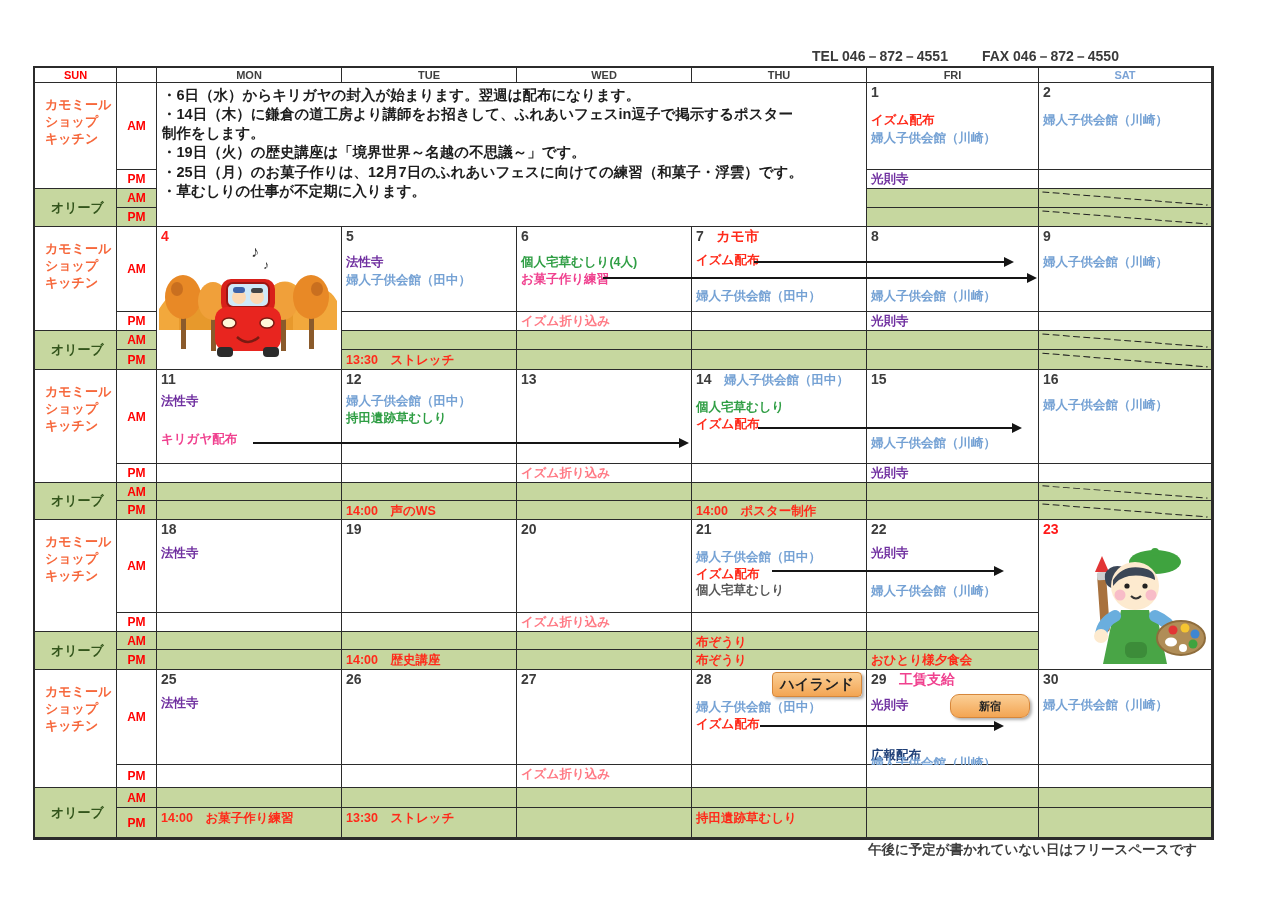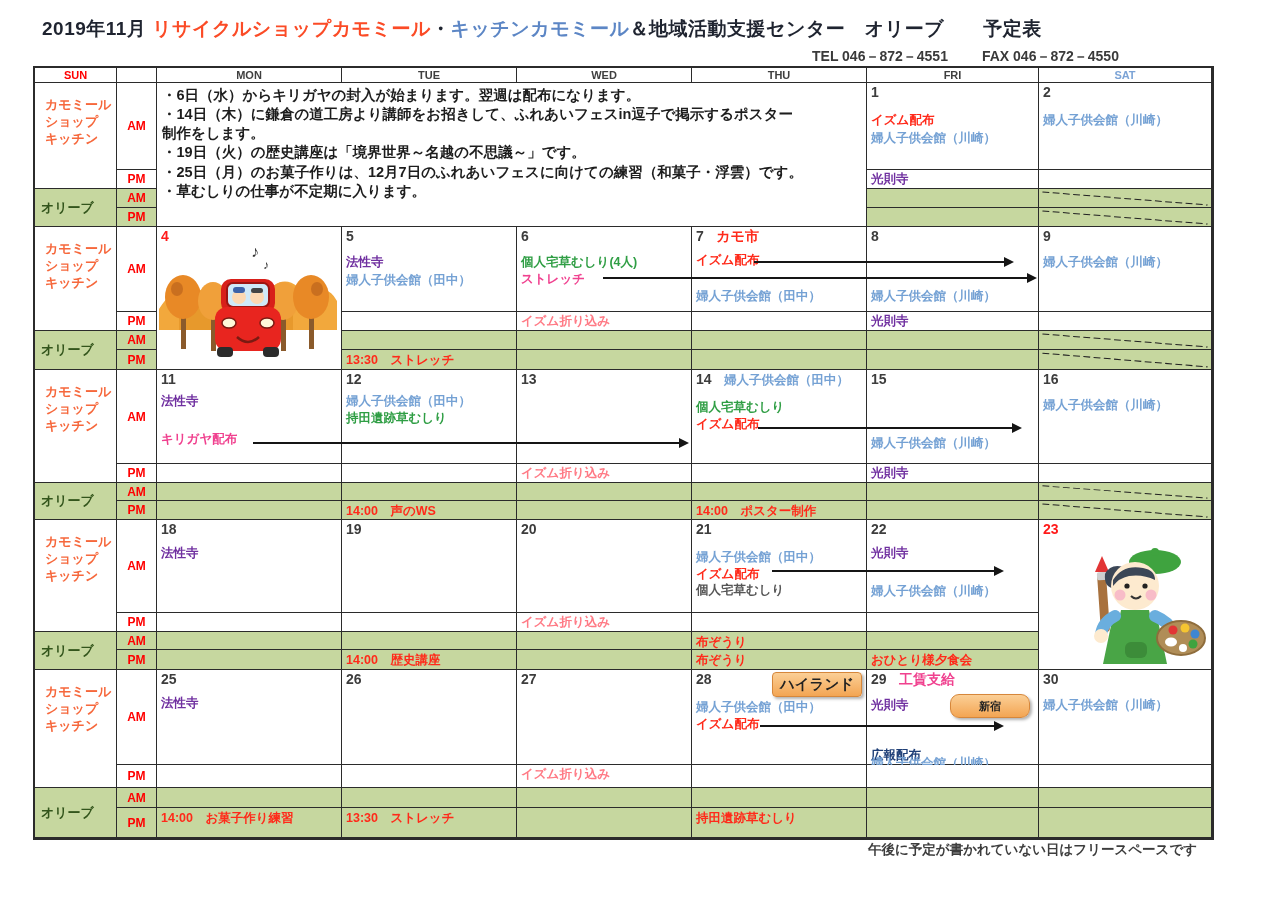--- a/index.html
+++ b/index.html
@@ -14,21 +14,21 @@
   
   .cal{position:absolute;left:33px;top:66px;border:2px solid #2b2b2b;background:#fff;
        display:grid;
        grid-template-columns:82px 40px 185px 175px 175px 175px 172px 173px;
        grid-template-rows:15px 87px 19px 19px 19px 85px 19px 19px 20px 94px 19px 18px 19px 93px 19px 18px 20px 95px 23px 20px 30px;}
   .c{position:relative;border-right:1px solid #2b2b2b;border-bottom:1px solid #2b2b2b;background:#fff;overflow:visible;}
   .g{background:#c6d79f;}
   .hdr{display:flex;align-items:center;justify-content:center;font-size:11px;color:#3f3f3f;}
   .hsun{color:#ff0000;} .hsat{color:#7ba3d6;}
   .lblk{color:#f6683c;font-size:13px;line-height:1.3;padding:14px 0 0 10px;white-space:pre-line;}
-  .lblo{color:#33551c;font-size:13px;display:flex;align-items:center;padding-left:6px;}
+  .lblo{color:#33551c;font-size:13px;display:flex;align-items:center;padding-left:16px;}
   .ampm{display:flex;align-items:center;justify-content:center;color:#ff0000;font-size:12px;}
   .num{font-size:14px;color:#3d3d3d;padding:1px 0 0 4px;display:inline-block;}
   .rednum{color:#ff1a1a;}
   .tag{font-size:14px;margin-left:8px;}
   .ev{position:absolute;left:4px;font-size:12.5px;white-space:nowrap;line-height:1.2;}
   .pmtext{font-size:12.5px;padding:1px 0 0 4px;white-space:nowrap;}
   .otext{font-size:12.5px;padding:2px 0 0 4px;white-space:nowrap;color:#ff2a1a;}
   .red{color:#ff2a1a;} .salmon{color:#ff7a85;} .blue{color:#74a1d4;} .purple{color:#7030a0;}
   .green{color:#2f9e44;} .magenta{color:#f0418f;} .navy{color:#1f3f77;} .gray{color:#565656;}
   .notes{font-size:14.5px;color:#1d1d1d;line-height:1.32;padding:3px 5px;white-space:pre-line;}
@@ -44,25 +44,20 @@
   .badge-hl{left:772px;top:672px;width:88px;height:23px;font-size:14.5px;border-radius:4px;}
   .badge-sj{left:950px;top:694px;width:78px;height:22px;font-size:11px;border-radius:9px;}
   .foot{position:absolute;left:868px;top:841px;font-size:13.5px;color:#3d3d3d;white-space:nowrap;}
   .illu{position:absolute;}
 </style>
 </head>
 <body>
 
 <div class="page">
 
-  <div class="title">
-    <span class="t-dark">2019年11月</span>
-    <span> </span>
-    <span class="t-shop">リサイクルショップカモミール</span><span class="t-dark">・</span><span class="t-kitchen">キッチンカモミール</span><span class="t-dark">＆地域活動支援センター　オリーブ　　予定表</span>
-  </div>
 
   <div class="contact">
     <span>TEL 046－872－4551</span>
     <span>FAX 046－872－4550</span>
   </div>
 
   <div class="cal">
 
     <div class="c hdr hsun" style="grid-area:1/1">SUN</div>
     <div class="c hdr" style="grid-area:1/2"></div>
@@ -166,21 +161,21 @@
     </div>
     <div class="c" style="grid-area:7/4"></div>
     <div class="c g" style="grid-area:8/4"></div>
     <div class="c g" style="grid-area:9/4">
       <div class="otext">13:30　ストレッチ</div>
     </div>
 
     <div class="c" style="grid-area:6/5">
       <span class="num">6</span>
       <span class="ev green" style="top:28px">個人宅草むしり(4人)</span>
-      <span class="ev magenta" style="top:45px">ストレッチ</span>
+      <span class="ev magenta" style="top:45px">お菓子作り練習</span>
     </div>
     <div class="c" style="grid-area:7/5">
       <div class="pmtext salmon">イズム折り込み</div>
     </div>
     <div class="c g" style="grid-area:8/5"></div>
     <div class="c g" style="grid-area:9/5"></div>
 
     <div class="c" style="grid-area:6/6">
       <span class="num">7</span>
       <span class="tag red">カモ市</span>

